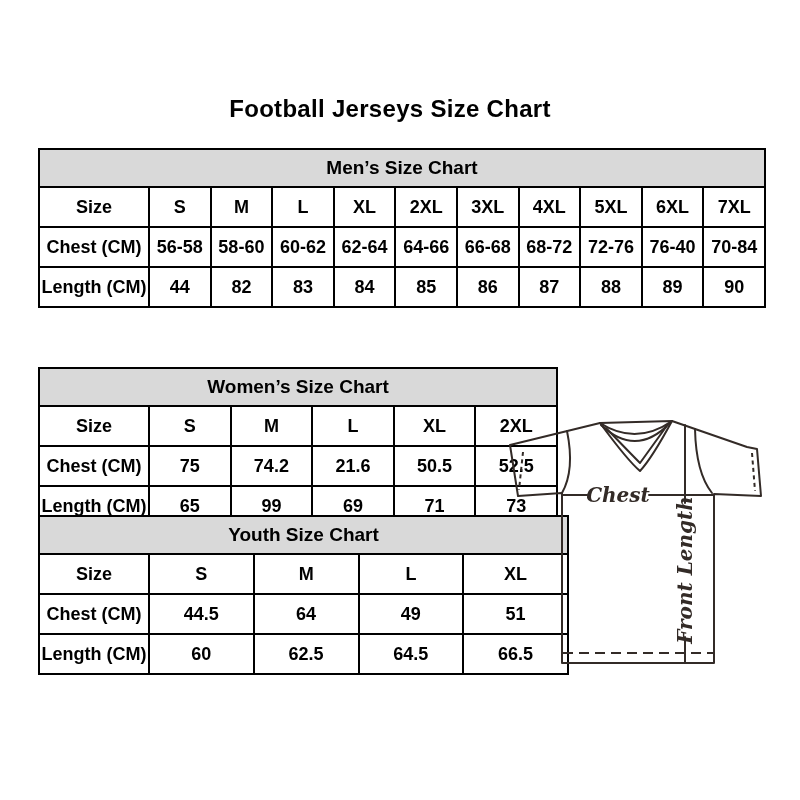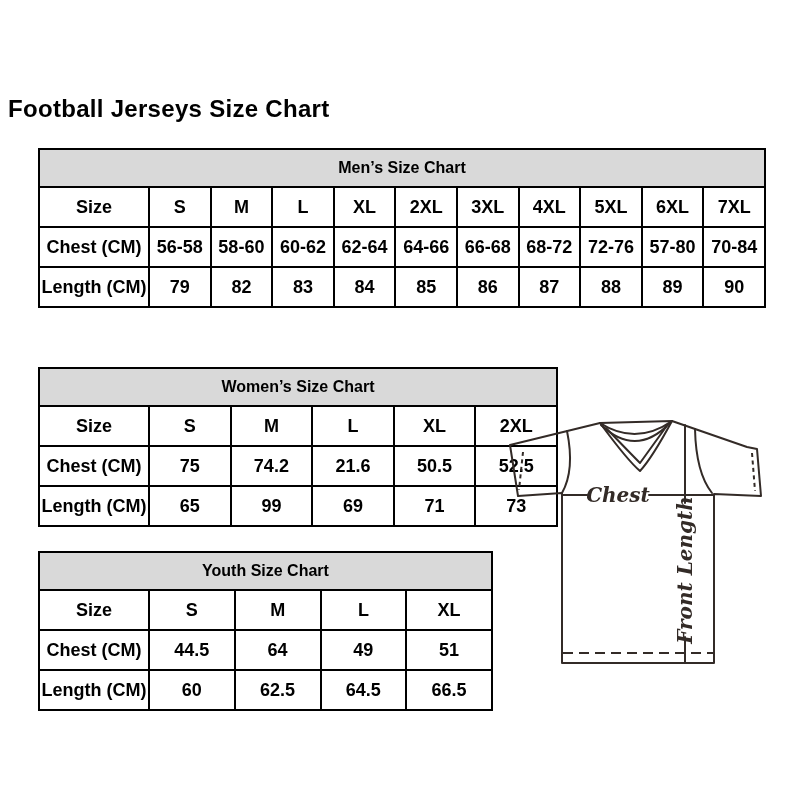--- a/index.html
+++ b/index.html
@@ -7,42 +7,42 @@
     --header-bg:#d9d9d9;
     --ink:#000000;
     --diagram-ink:#332b27;
   }
   html,body{margin:0;padding:0;}
   body{
     width:800px;height:800px;background:#ffffff;position:relative;overflow:hidden;
     font-family:"Liberation Sans",sans-serif;color:var(--ink);
   }
   .page-title{
-    position:absolute;top:95px;left:8px;width:780px;margin:0;
-    font-size:24px;font-weight:bold;letter-spacing:0.3px;
+    position:absolute;top:95px;left:0;width:780px;margin:0;
+    text-align:center;font-size:24px;font-weight:bold;letter-spacing:0.3px;
   }
   table.size-table{
     position:absolute;border-collapse:collapse;table-layout:fixed;
     font-weight:bold;
   }
   table.size-table td{
     border:2px solid var(--border);
     text-align:center;vertical-align:middle;
     padding:0;overflow:hidden;white-space:nowrap;
   }
   td.table-title{
     background:var(--header-bg);
-    font-size:16px;height:36px;
+    font-size:19px;height:36px;
   }
   td.row-label, td.col-header, td.value-cell{
     font-size:18px;height:38px;background:#ffffff;
   }
   table.mens{left:38px;top:148px;width:728px;}
   table.womens{left:38px;top:367px;width:520px;}
-  table.youth{left:38px;top:551px;width:455px;}
+  table.youth{left:38px;top:515px;width:531px;}
   col.label-col{width:110px;}
   .jersey-diagram{
     position:absolute;left:495px;top:405px;width:300px;height:275px;
   }
   .jersey-diagram svg{display:block;width:300px;height:275px;}
   .jersey-art{
     fill:none;stroke:var(--diagram-ink);stroke-width:2;
     stroke-linejoin:round;stroke-linecap:round;
   }
   .jersey-dash{stroke-linecap:butt;}
@@ -92,26 +92,26 @@
       <tr>
         <td class="row-label">Chest (CM)</td>
         <td class="value-cell">56-58</td>
         <td class="value-cell">58-60</td>
         <td class="value-cell">60-62</td>
         <td class="value-cell">62-64</td>
         <td class="value-cell">64-66</td>
         <td class="value-cell">66-68</td>
         <td class="value-cell">68-72</td>
         <td class="value-cell">72-76</td>
-        <td class="value-cell">57-80</td>
+        <td class="value-cell">76-40</td>
         <td class="value-cell">70-84</td>
       </tr>
       <tr>
         <td class="row-label">Length (CM)</td>
-        <td class="value-cell">79</td>
+        <td class="value-cell">44</td>
         <td class="value-cell">82</td>
         <td class="value-cell">83</td>
         <td class="value-cell">84</td>
         <td class="value-cell">85</td>
         <td class="value-cell">86</td>
         <td class="value-cell">87</td>
         <td class="value-cell">88</td>
         <td class="value-cell">89</td>
         <td class="value-cell">90</td>
       </tr>

